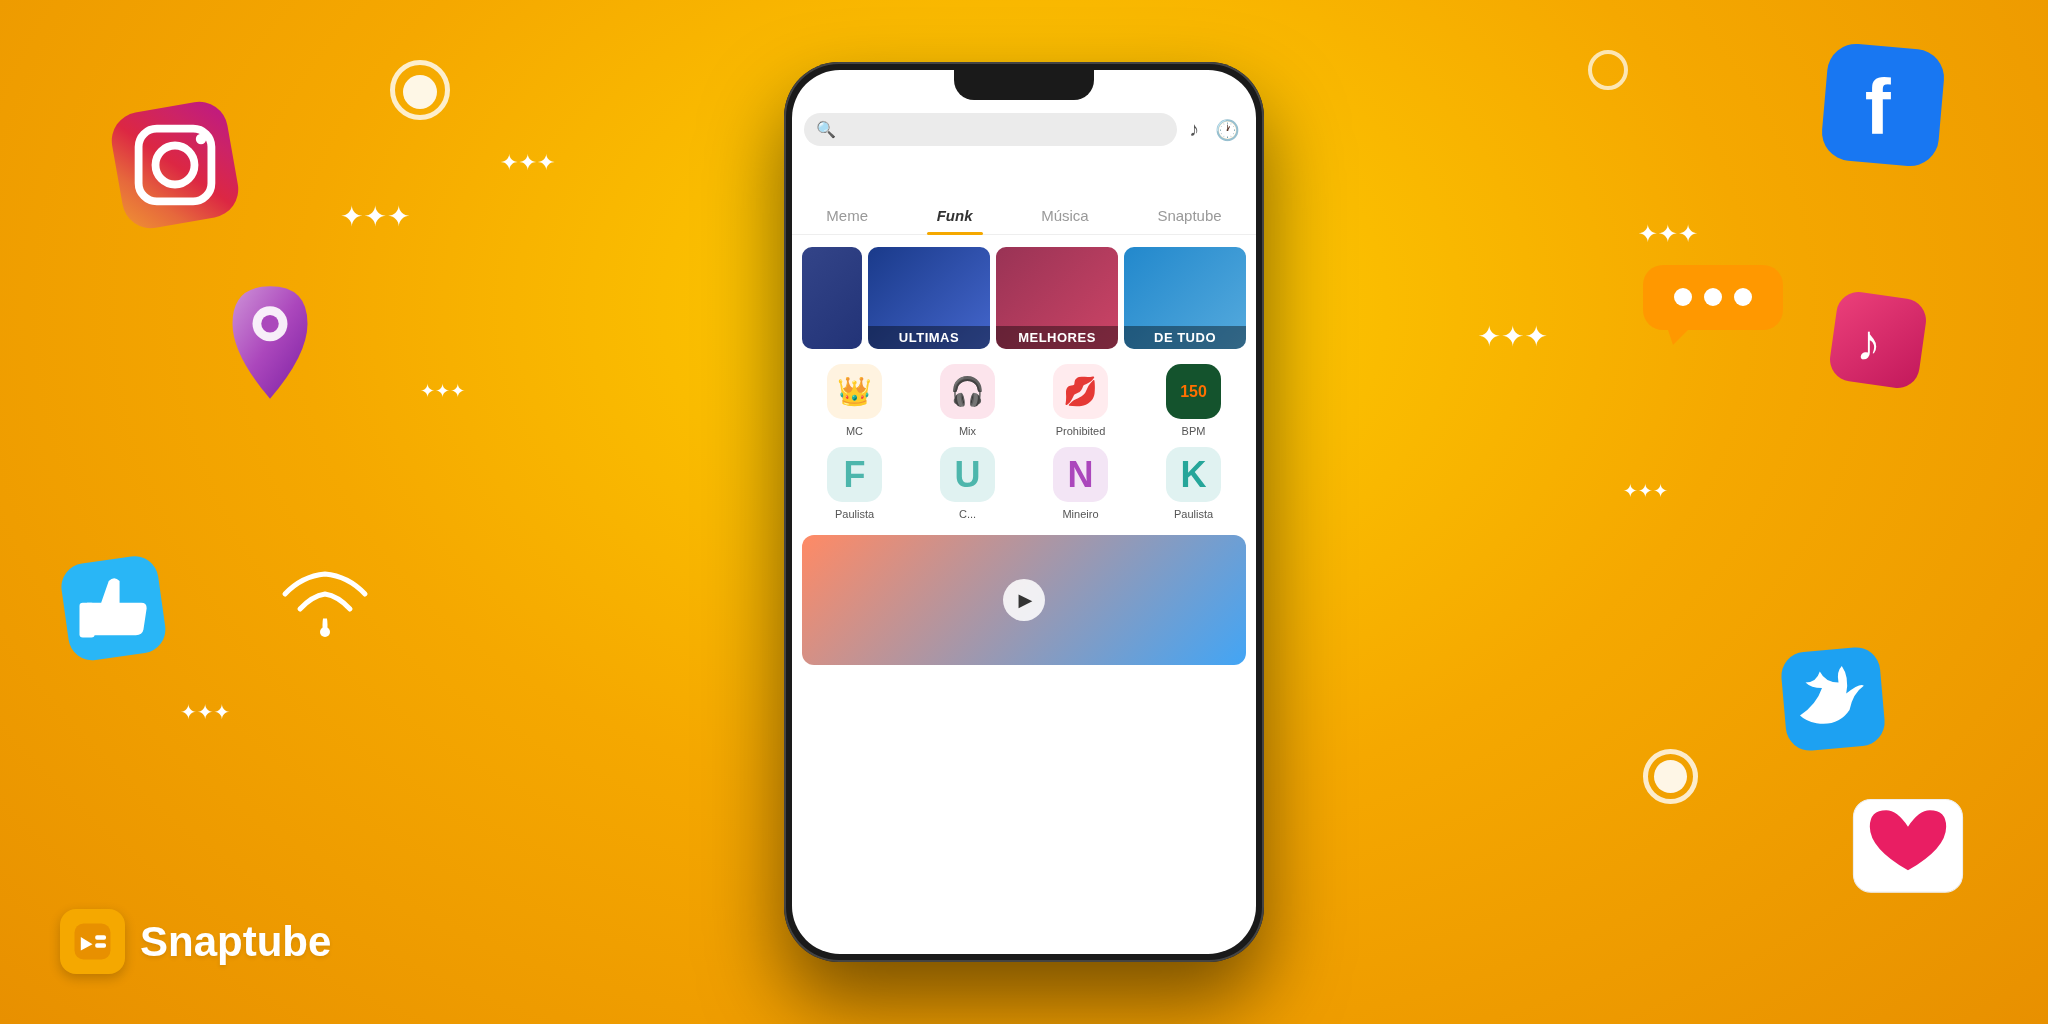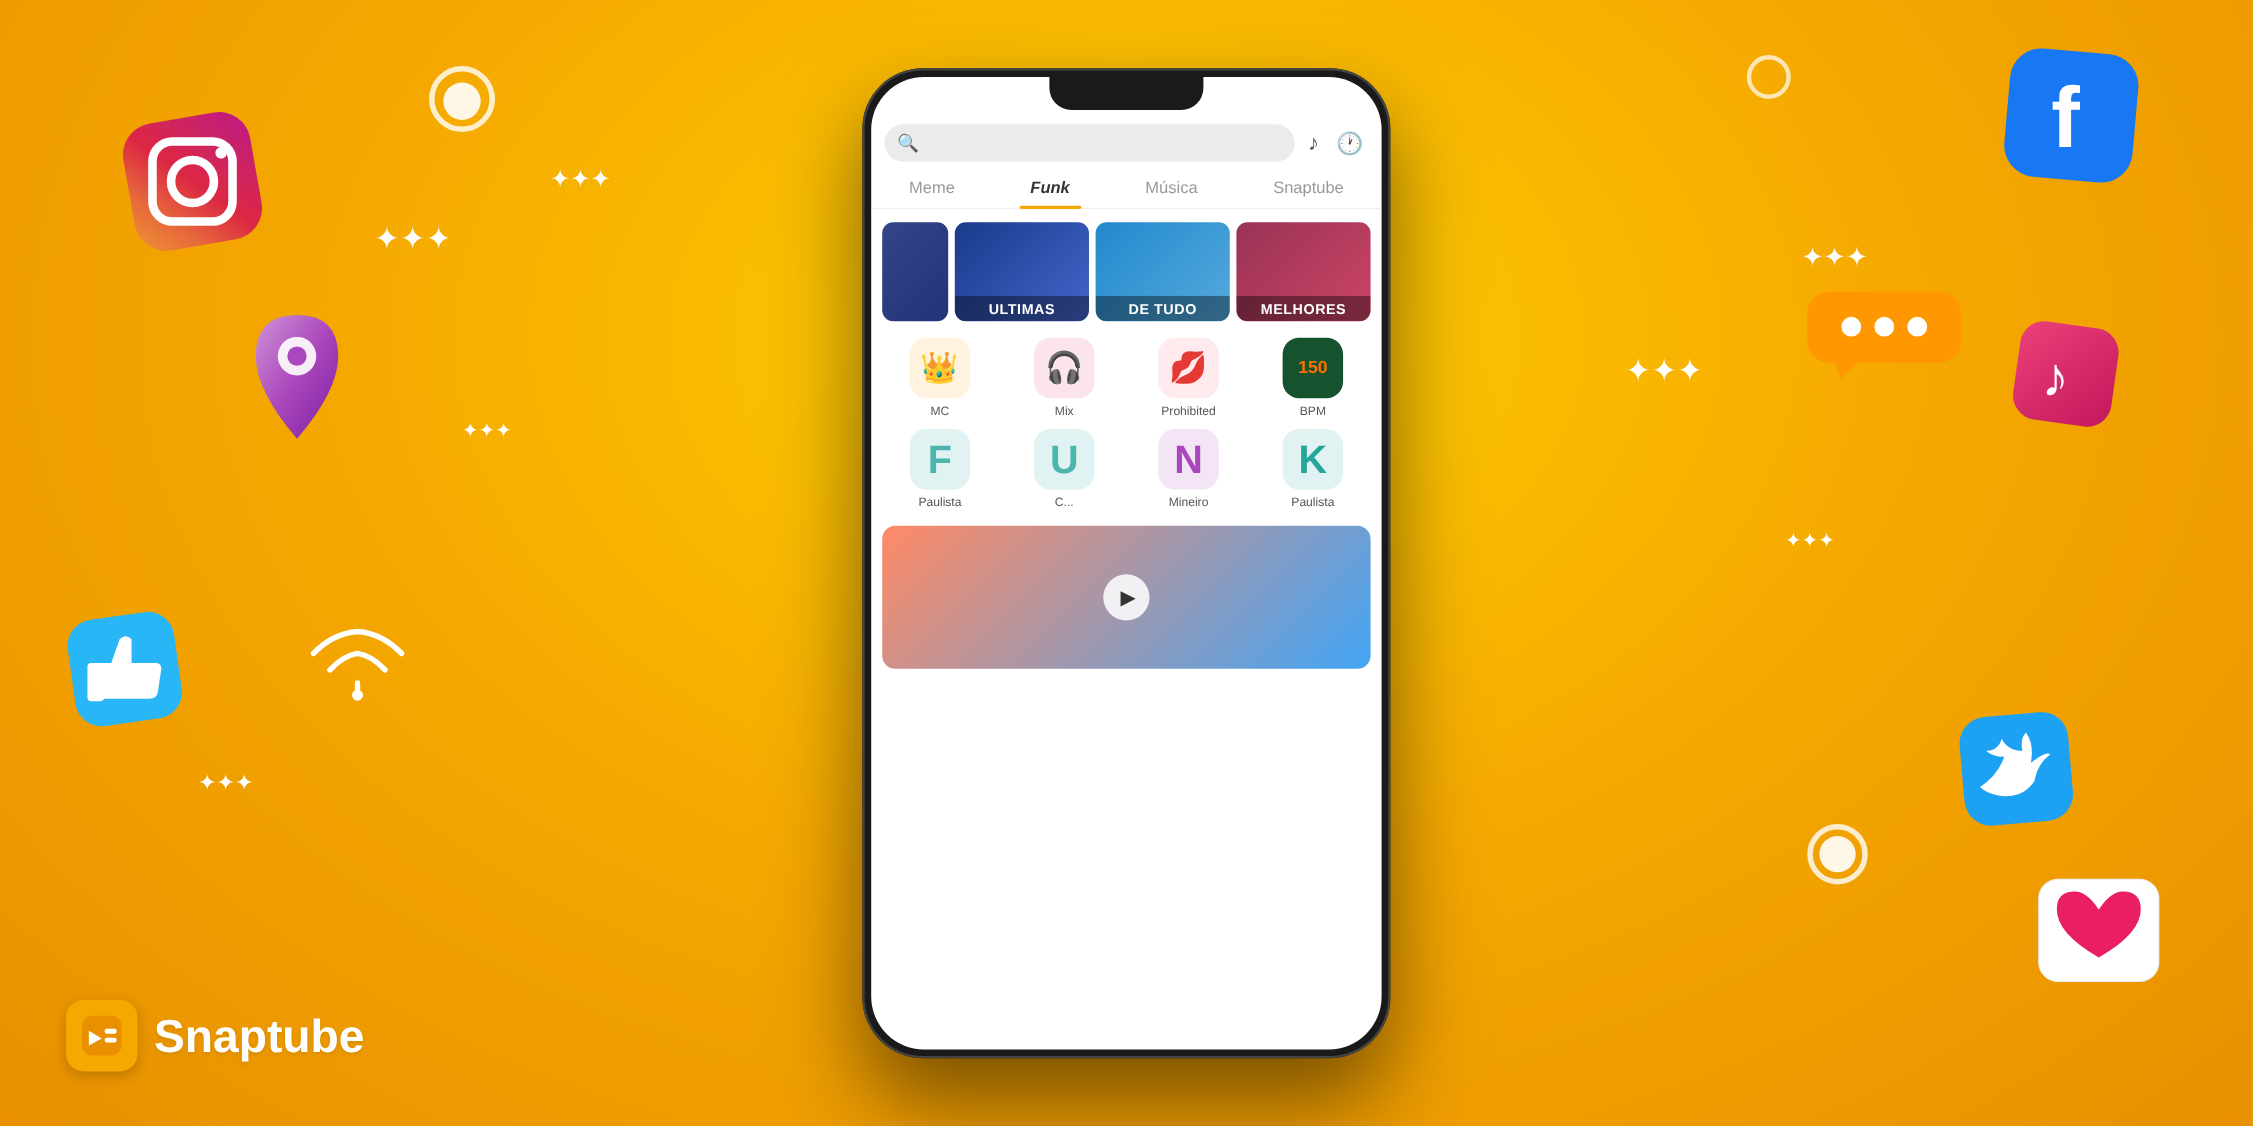--- a/index.html
+++ b/index.html
@@ -155,20 +155,21 @@
       padding: 10px 0 5px;
       border-bottom: 1px solid #eee;
     }
 
     .tab {
       font-size: 15px;
       color: #999;
       padding: 5px 10px;
       cursor: pointer;
       position: relative;
+      margin-top: 46px;
     }
 
     .tab.active {
       color: #333;
       font-weight: bold;
       font-style: italic;
     }
 
     .tab.active::after {
       content: '';
@@ -184,21 +185,21 @@
     
     .category-row {
       display: flex;
       gap: 6px;
       padding: 12px 10px 5px;
       overflow-x: hidden;
     }
 
     .category-thumb {
       flex: 1;
-      height: 90px;
+      height: 102px;
       border-radius: 10px;
       position: relative;
       overflow: hidden;
       background: #333;
     }
 
     .category-thumb-label {
       position: absolute;
       bottom: 0;
       left: 0;
@@ -428,25 +429,25 @@
           <div class="tab">Música</div>
           <div class="tab">Snaptube</div>
         </div>
 
         <div class="category-row">
           <div class="category-thumb" style="background: linear-gradient(135deg, #334488, #223377); max-width:60px; flex:0 0 60px;">
           </div>
           <div class="category-thumb" style="background: linear-gradient(135deg, #1a3a8a, #4466CC);">
             <div class="category-thumb-label">ULTIMAS</div>
           </div>
+          <div class="category-thumb" style="background: linear-gradient(135deg, #993355, #CC4466);">
+            <div class="category-thumb-label">MELHORES</div>
+          </div>
           <div class="category-thumb" style="background: linear-gradient(135deg, #2288CC, #55AADD);">
             <div class="category-thumb-label">DE TUDO</div>
-          </div>
-          <div class="category-thumb" style="background: linear-gradient(135deg, #993355, #CC4466);">
-            <div class="category-thumb-label">MELHORES</div>
           </div>
         </div>
 
         <div class="genre-grid">
           <div class="genre-item">
             <div class="genre-icon" style="background:#FFF3E0;">👑</div>
             <span class="genre-label">MC</span>
           </div>
           <div class="genre-item">
             <div class="genre-icon" style="background:#FCE4EC;">🎧</div>

